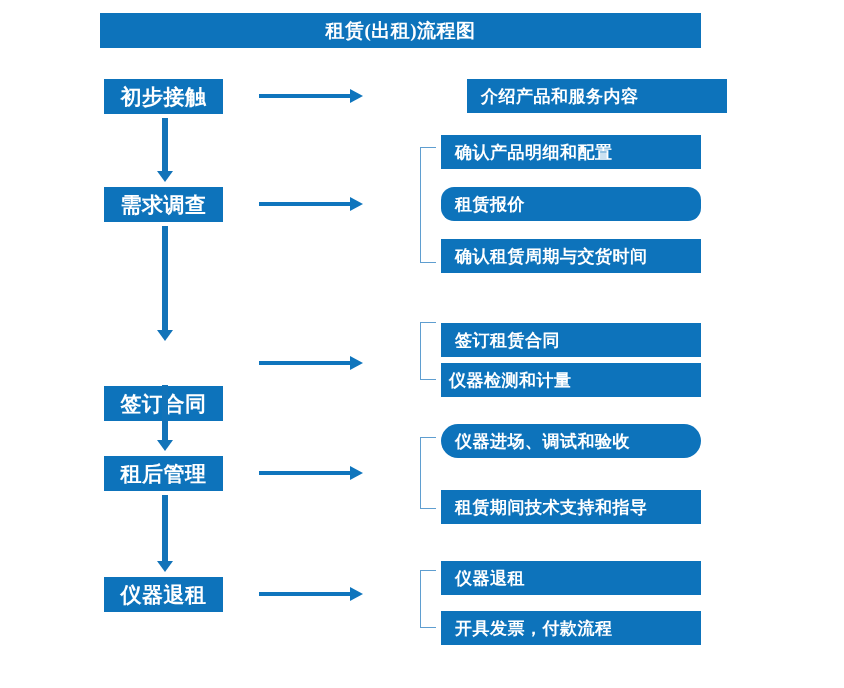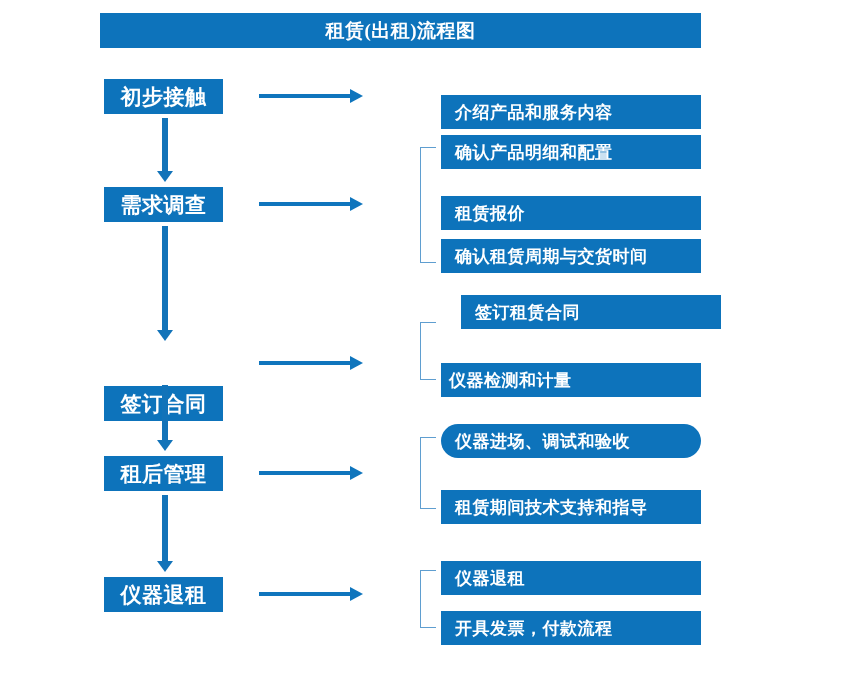--- a/index.html
+++ b/index.html
@@ -119,25 +119,25 @@
   <div class="box title-bar">租赁(出租)流程图</div>
 
   <div id="stages-layer">
       <div class="box stage-box" style="top: 79px;">初步接触</div>
       <div class="box stage-box" style="top: 187px;">需求调查</div>
       <div class="box stage-box" style="top: 346px; margin-top: 40px;">签订合同</div>
       <div class="box stage-box" style="top: 456px;">租后管理</div>
       <div class="box stage-box" style="top: 577px;">仪器退租</div>
     </div>
   <div id="details-layer">
-      <div class="box detail-box" style="top: 95px;">介绍产品和服务内容</div>
+      <div class="box detail-box" style="top: 79px; margin-left: 26px;">介绍产品和服务内容</div>
       <div class="box detail-box" style="top: 135px;">确认产品明细和配置</div>
-      <div class="box detail-box" style="top: 196px;">租赁报价</div>
+      <div class="box detail-box" style="top: 187px; border-radius: 13px;">租赁报价</div>
       <div class="box detail-box" style="top: 239px;">确认租赁周期与交货时间</div>
-      <div class="box detail-box" style="top: 295px; margin-left: 20px;">签订租赁合同</div>
+      <div class="box detail-box" style="top: 323px;">签订租赁合同</div>
       <div class="box detail-box" style="top: 363px; padding-left: 8px;">仪器检测和计量</div>
       <div class="box detail-box" style="top: 424px; border-radius: 17px;">仪器进场、调试和验收</div>
       <div class="box detail-box" style="top: 490px;">租赁期间技术支持和指导</div>
       <div class="box detail-box" style="top: 561px;">仪器退租</div>
       <div class="box detail-box" style="top: 611px;">开具发票，付款流程</div>
     </div>
   <div id="harrows-layer">
       <div class="h-arrow" style="top: 89px;">
         <div class="shaft"></div>
         <div class="head"></div>

